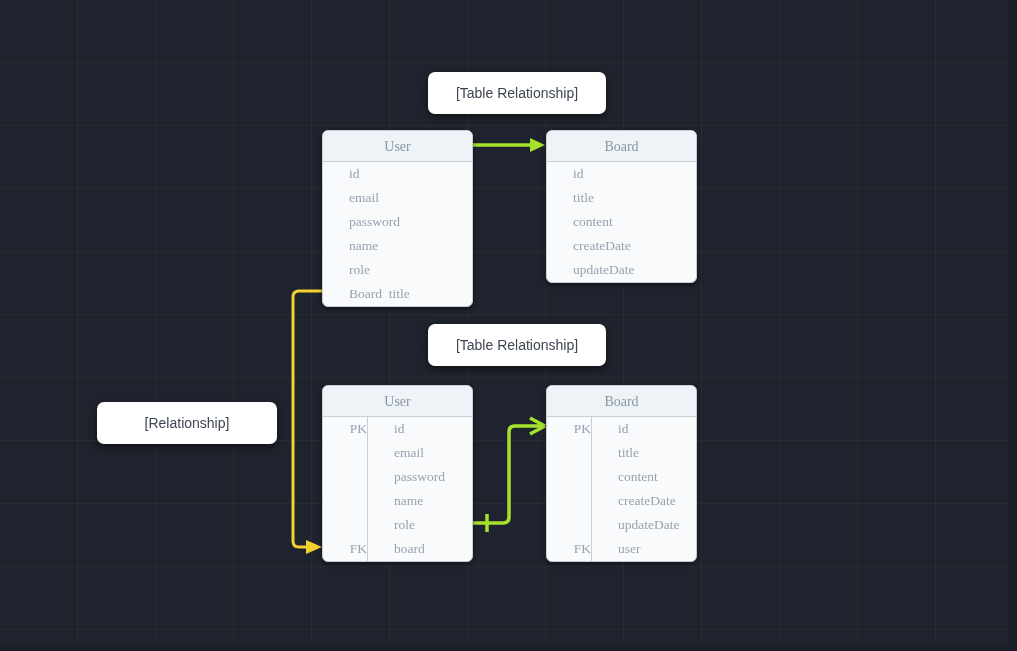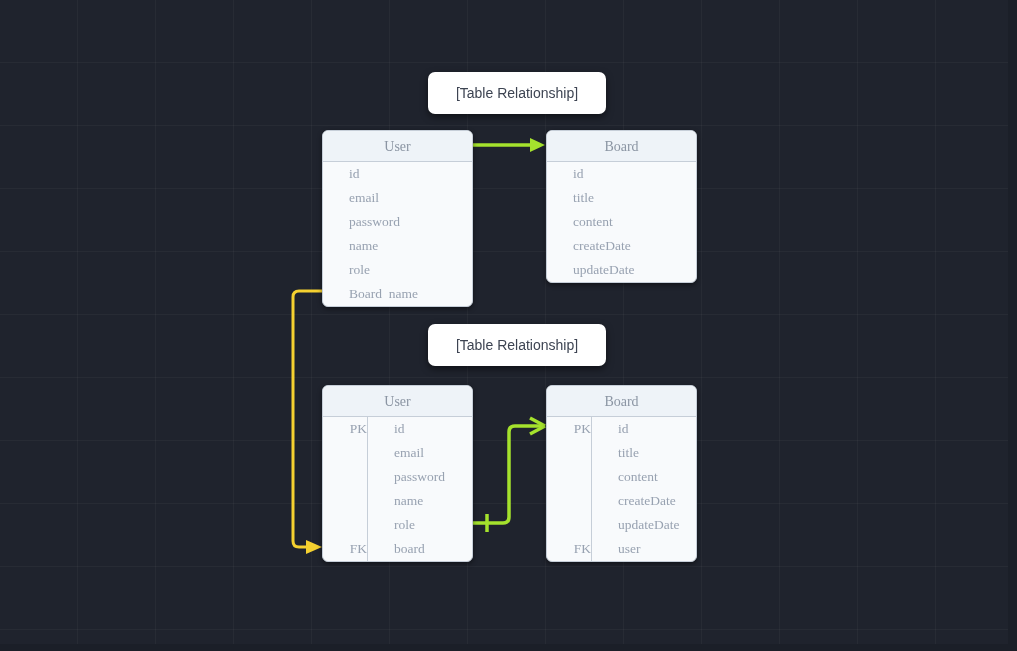--- a/index.html
+++ b/index.html
@@ -148,41 +148,44 @@
   </svg>
 
   <div class="label-box" style="left:428px; top:72px; width:178px; height:42px;">
     <span>[Table Relationship]</span>
   </div>
 
   <div class="label-box" style="left:428px; top:324px; width:178px; height:42px;">
     <span>[Table Relationship]</span>
   </div>
 
+  <div class="label-box" style="left:97px; top:402px; width:180px; height:42px;">
+    <span>[Relationship]</span>
+  </div>
 
   <div class="entity object" style="left:322px; top:130px; width:151px;">
     <div class="entity-header">User</div>
     <div class="entity-body">
       <div class="row">
         <span class="name-col">id</span>
       </div>
       <div class="row">
         <span class="name-col">email</span>
       </div>
       <div class="row">
         <span class="name-col">password</span>
       </div>
       <div class="row">
         <span class="name-col">name</span>
       </div>
       <div class="row">
         <span class="name-col">role</span>
       </div>
       <div class="row">
-        <span class="name-col">Board  name</span>
+        <span class="name-col">Board  title</span>
       </div>
     </div>
   </div>
 
   <div class="entity object" style="left:546px; top:130px; width:151px;">
     <div class="entity-header">Board</div>
     <div class="entity-body">
       <div class="row">
         <span class="name-col">id</span>
       </div>

